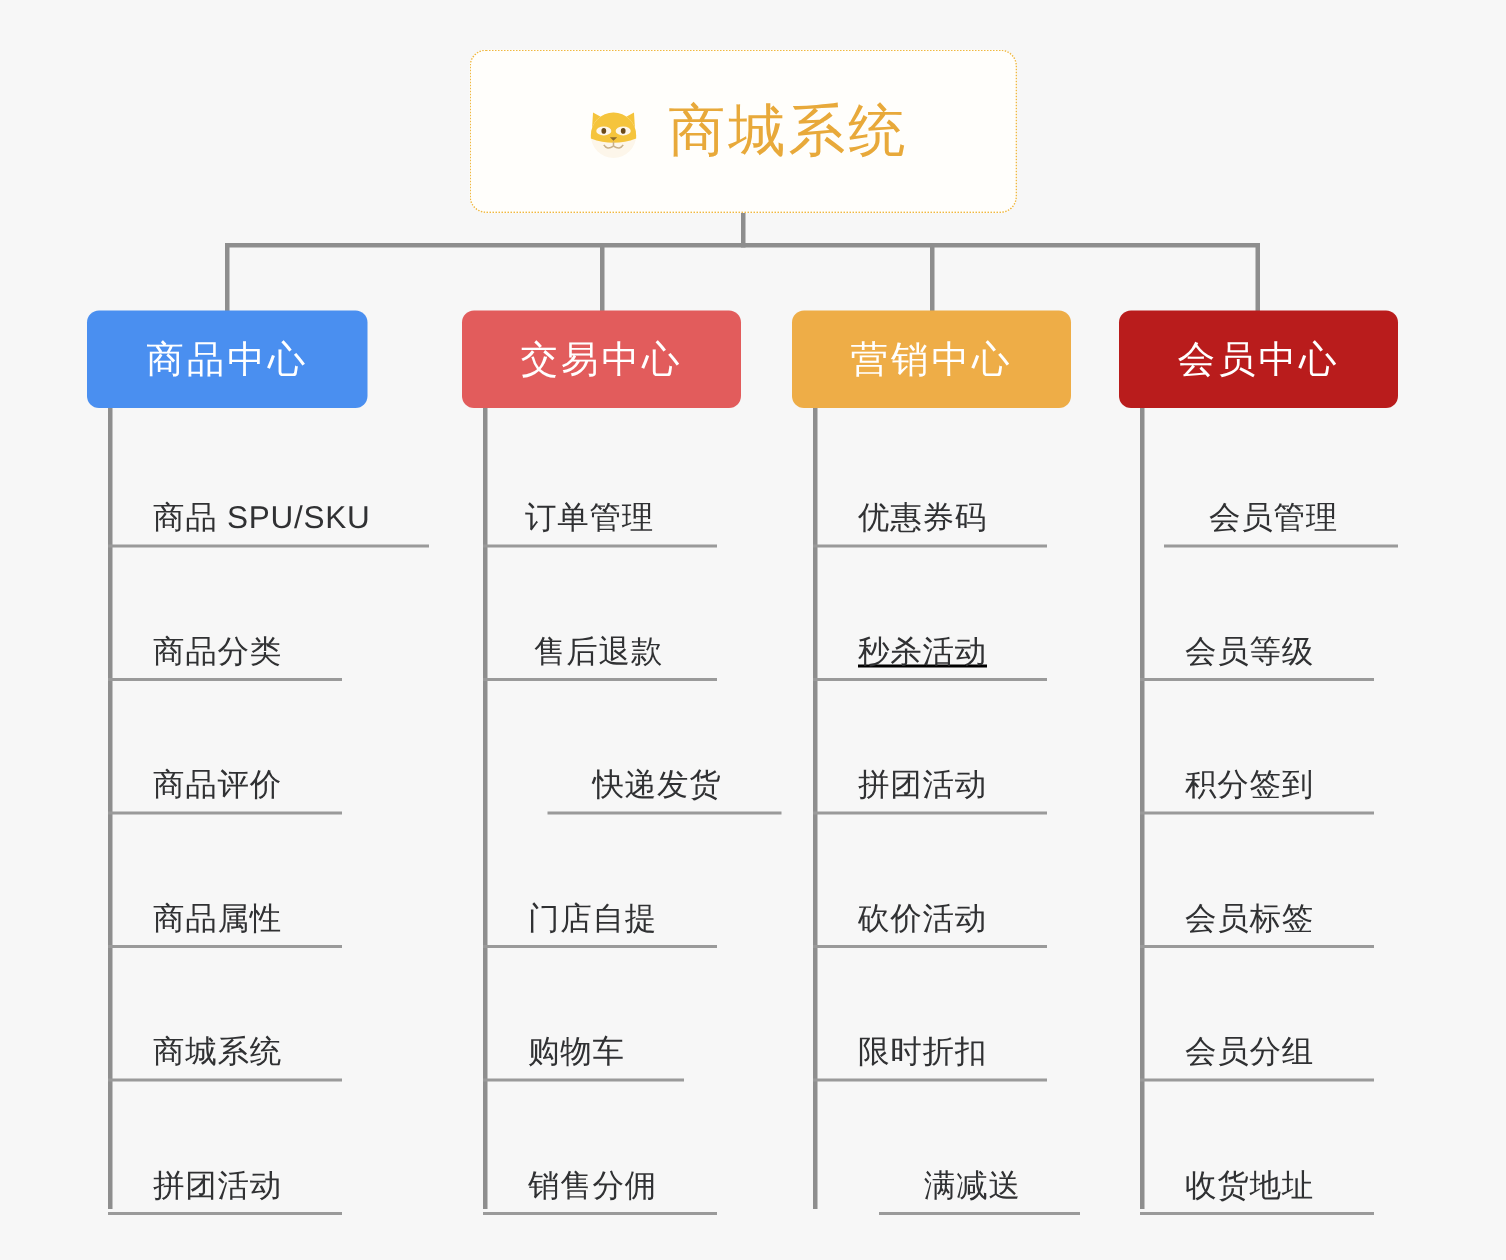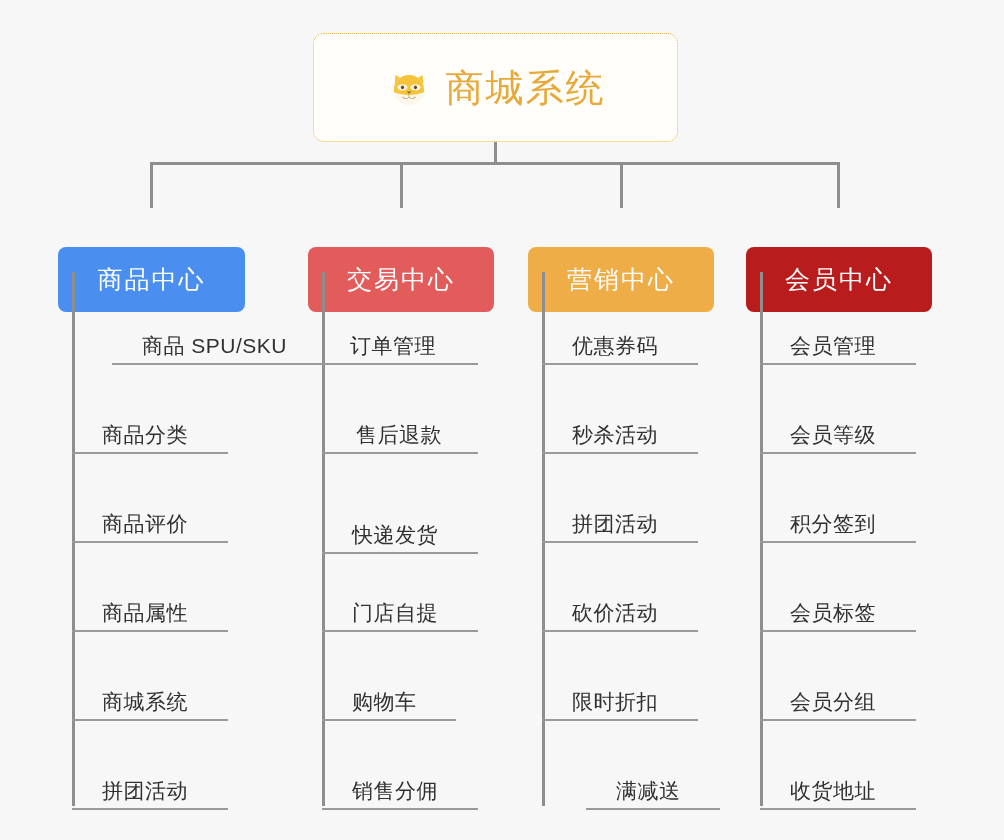--- a/index.html
+++ b/index.html
@@ -69,21 +69,20 @@
     top: 0;
     height: 65px;
     box-sizing: border-box;
     border-radius: 8px;
     display: flex;
     align-items: center;
     justify-content: center;
     color: #ffffff;
     font-size: 25px;
     letter-spacing: 2px;
-    margin-top: 40px;
   }
   .spine {
     position: absolute;
     width: 3px;
     background: #8e8e8e;
     top: 65px;
     left: 14px;
   }
   .leaf {
     position: absolute;
@@ -138,21 +137,21 @@
   <div class="conn conn-v" style="left:150px; top:162px; height:46px;"></div>
   <div class="conn conn-v" style="left:400px; top:162px; height:46px;"></div>
   <div class="conn conn-v" style="left:620px; top:162px; height:46px;"></div>
   <div class="conn conn-v" style="left:837px; top:162px; height:46px;"></div>
 
   <div class="column" style="left:58px;">
     <div class="cat-header" style="width:187px; background:#4a8ff0;">
       <span>商品中心</span>
     </div>
     <div class="spine" style="height:534px;"></div>
-    <div class="leaf" style="top:69px; width:214px;margin-left:40px;">
+    <div class="leaf" style="top:69px; width:214px;">
       <span class="leaf-label">商品 SPU/SKU</span>
     </div>
     <div class="leaf" style="top:158px; width:156px;">
       <span class="leaf-label">商品分类</span>
     </div>
     <div class="leaf" style="top:247px; width:156px;">
       <span class="leaf-label">商品评价</span>
     </div>
     <div class="leaf" style="top:336px; width:156px;">
       <span class="leaf-label">商品属性</span>
@@ -169,21 +168,21 @@
     <div class="cat-header" style="width:186px; background:#e25c5c;">
       <span>交易中心</span>
     </div>
     <div class="spine" style="height:534px;"></div>
     <div class="leaf" style="top:69px; width:156px;padding-left:28px;">
       <span class="leaf-label">订单管理</span>
     </div>
     <div class="leaf" style="top:158px; width:156px;padding-left:34px;">
       <span class="leaf-label">售后退款</span>
     </div>
-    <div class="leaf" style="top:258px; width:156px;">
+    <div class="leaf" style="top:247px; width:156px;margin-left:43px;">
       <span class="leaf-label">快递发货</span>
     </div>
     <div class="leaf" style="top:336px; width:156px;">
       <span class="leaf-label">门店自提</span>
     </div>
     <div class="leaf" style="top:425px; width:134px;">
       <span class="leaf-label">购物车</span>
     </div>
     <div class="leaf" style="top:514px; width:156px;">
       <span class="leaf-label">销售分佣</span>
@@ -191,21 +190,21 @@
   </div>
 
   <div class="column" style="left:528px;">
     <div class="cat-header" style="width:186px; background:#eead47;">
       <span>营销中心</span>
     </div>
     <div class="spine" style="height:534px;"></div>
     <div class="leaf" style="top:69px; width:156px;">
       <span class="leaf-label">优惠券码</span>
     </div>
-    <div class="leaf" style="top:158px; width:156px;">
+    <div class="leaf" style="top:158px; width:156px;text-decoration:underline;">
       <span class="leaf-label">秒杀活动</span>
     </div>
     <div class="leaf" style="top:247px; width:156px;">
       <span class="leaf-label">拼团活动</span>
     </div>
     <div class="leaf" style="top:336px; width:156px;">
       <span class="leaf-label">砍价活动</span>
     </div>
     <div class="leaf" style="top:425px; width:156px;">
       <span class="leaf-label">限时折扣</span>
@@ -213,21 +212,21 @@
     <div class="leaf" style="top:514px; width:134px;margin-left:44px;">
       <span class="leaf-label">满减送</span>
     </div>
   </div>
 
   <div class="column" style="left:746px;">
     <div class="cat-header" style="width:186px; background:#b91c1c;">
       <span>会员中心</span>
     </div>
     <div class="spine" style="height:534px;"></div>
-    <div class="leaf" style="top:69px; width:156px;">
+    <div class="leaf" style="top:69px; width:156px;margin-left:16px;">
       <span class="leaf-label">会员管理</span>
     </div>
     <div class="leaf" style="top:158px; width:156px;">
       <span class="leaf-label">会员等级</span>
     </div>
     <div class="leaf" style="top:247px; width:156px;">
       <span class="leaf-label">积分签到</span>
     </div>
     <div class="leaf" style="top:336px; width:156px;">
       <span class="leaf-label">会员标签</span>

